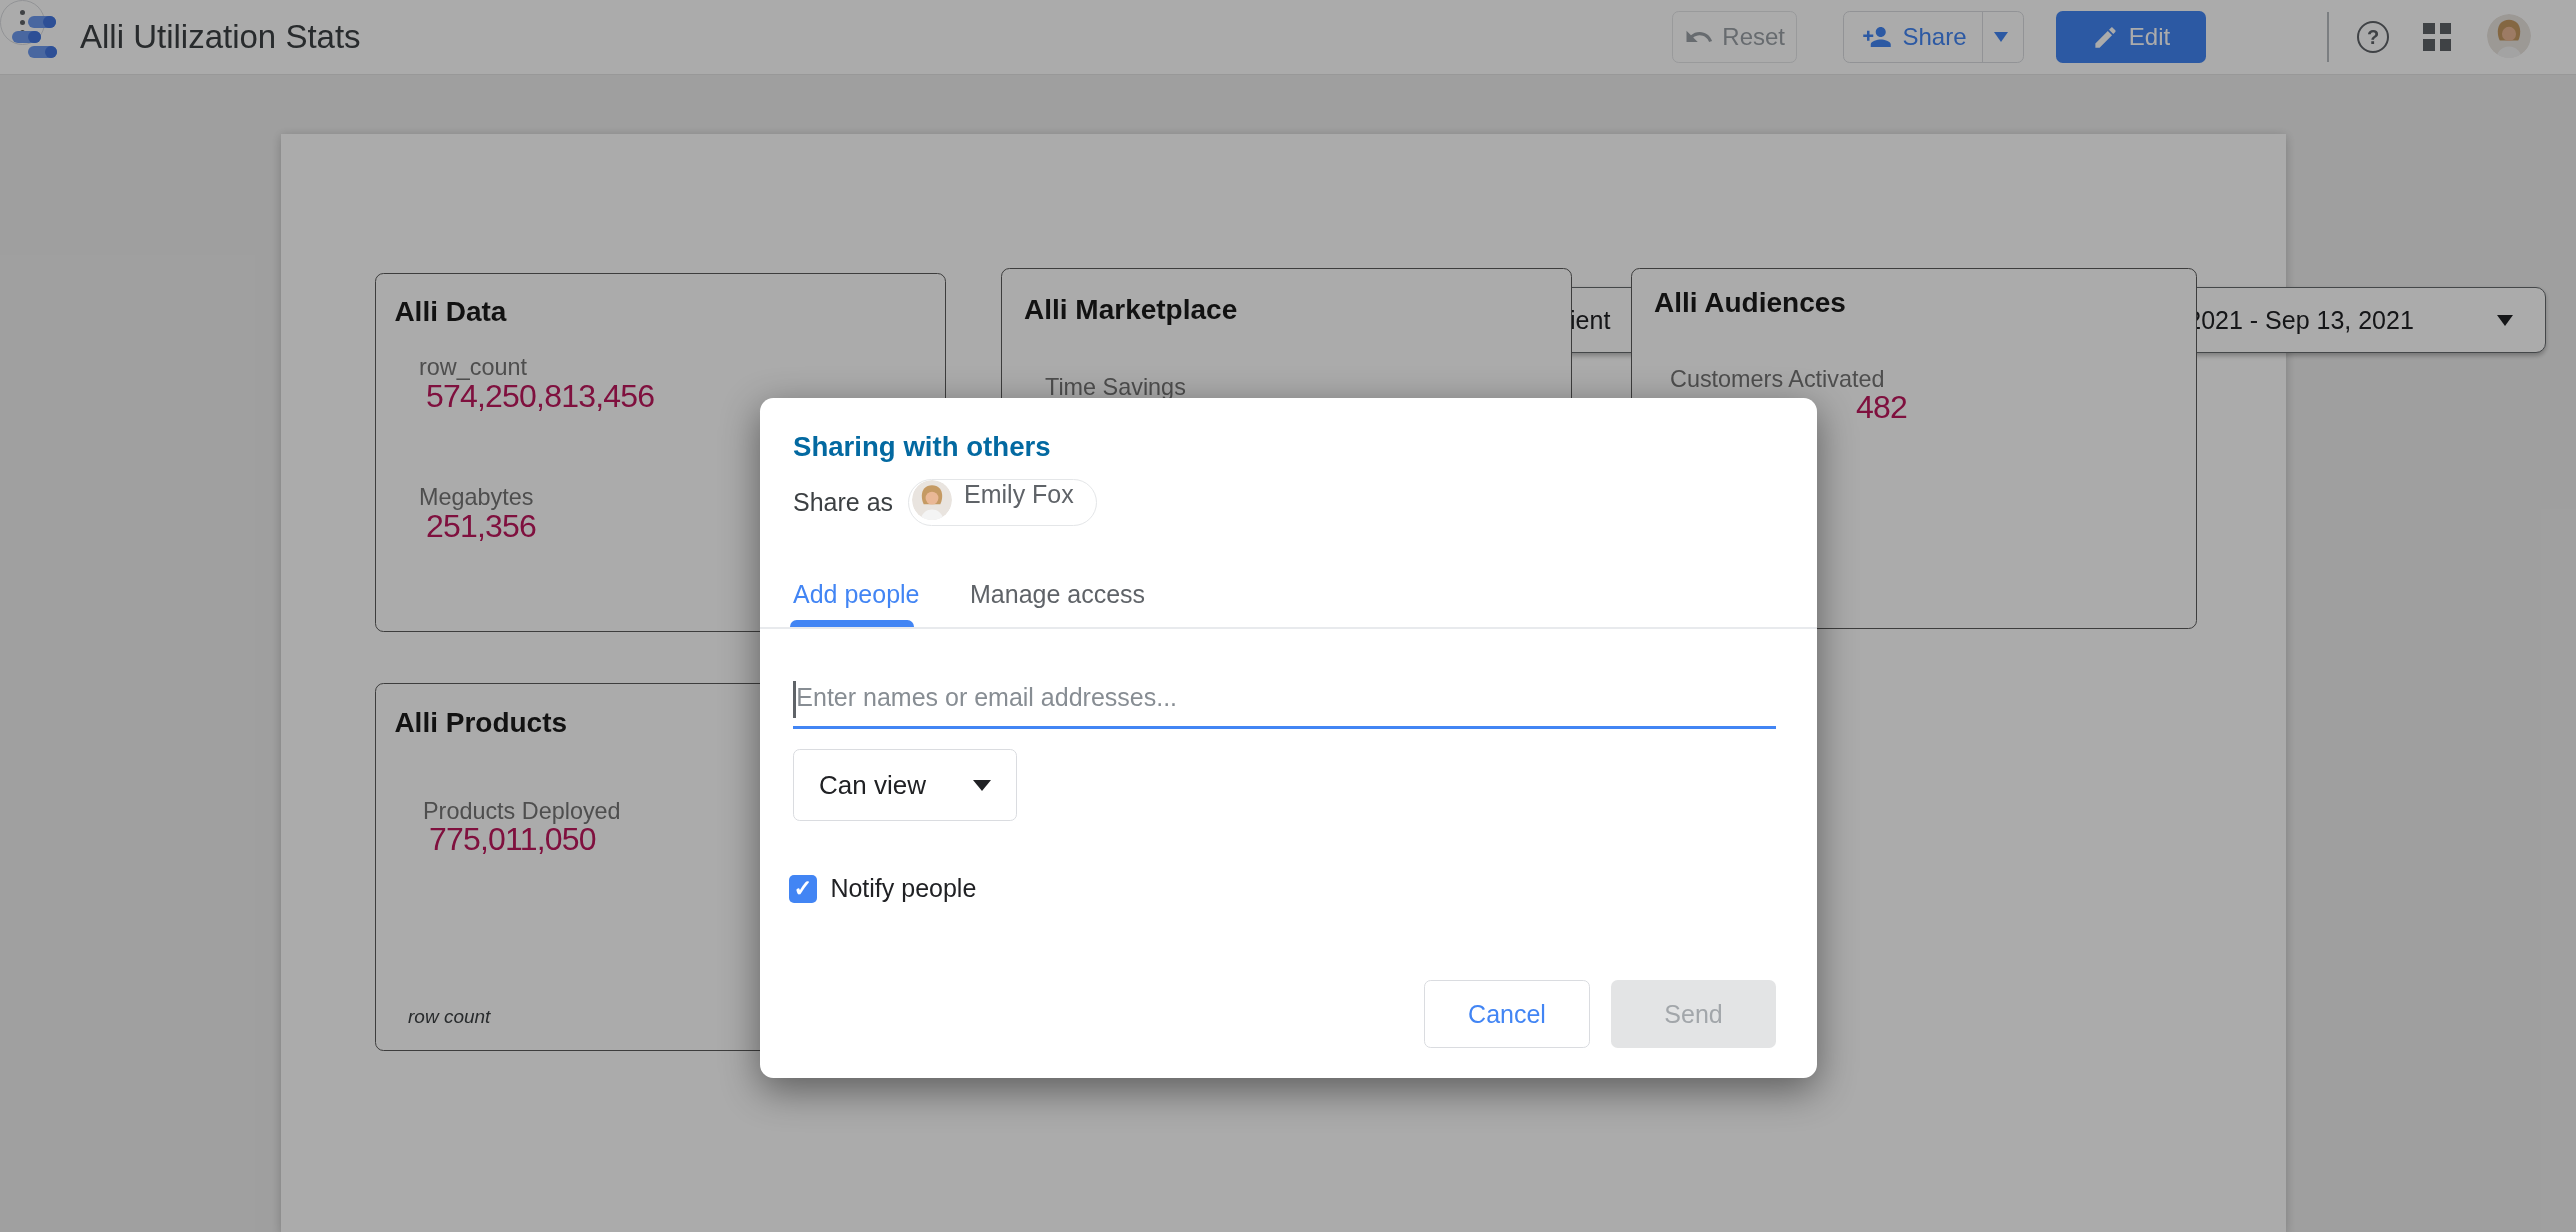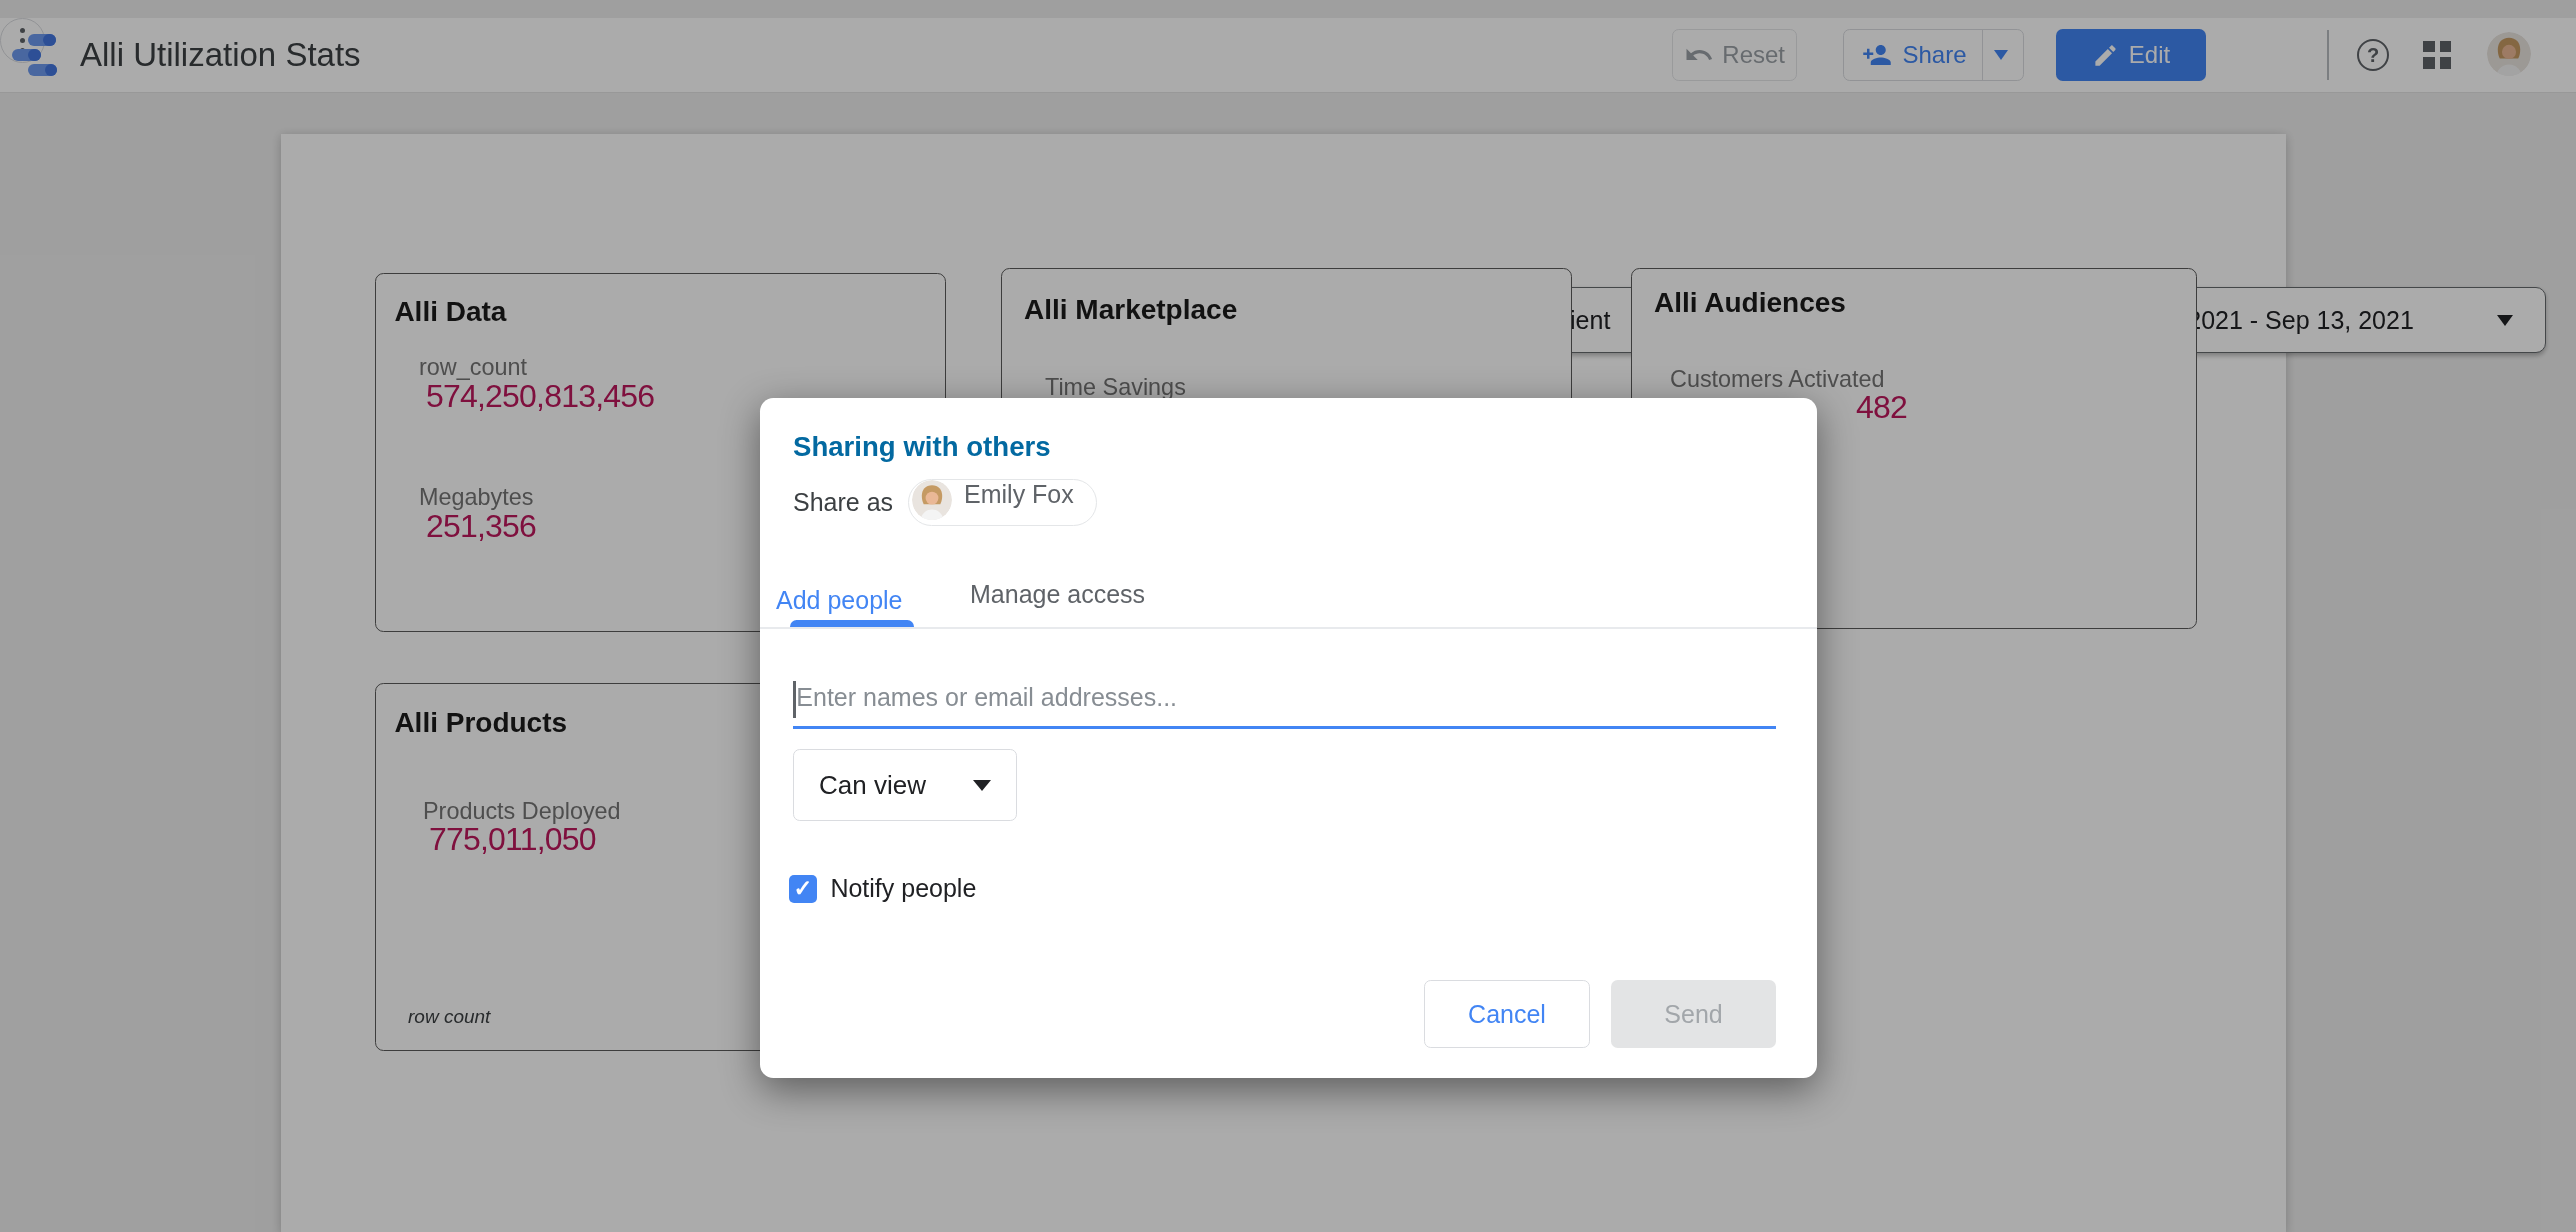--- a/index.html
+++ b/index.html
@@ -1,21 +1,21 @@
 <!DOCTYPE html>
 <html style="font-size:13.4px"><head>
 <meta charset="utf-8">
 <style>
   html,body{margin:0;padding:0;}
   body{width:2576px;height:1233px;position:relative;overflow:hidden;
        font-family:"Liberation Sans",sans-serif;background:#eeeeee;color:#202124;}
 
   
   #header{position:absolute;left:0;top:0;width:2576px;height:74px;background:#ffffff;
-          border-bottom:0.8px solid #e3e3e3;z-index:10;margin-top:18px;}
+          border-bottom:0.8px solid #e3e3e3;z-index:10;}
   #logo{position:absolute;left:11.7px;top:11.7px;width:58px;height:50px;}
   .pill{position:absolute;height:12.5px;border-radius:6.7px;background:#6d9aef;}
   .pill .end{position:absolute;right:0;top:0;width:12.5px;height:12.5px;border-radius:50%;background:#4377e0;}
   #page-title{position:absolute;left:80px;top:0;height:74px;line-height:74px;
               font-size:33px;color:#3c4043;}
   .hbtn{position:absolute;top:11px;height:52px;border-radius:6.7px;display:flex;align-items:center;
         justify-content:center;box-sizing:border-box;cursor:pointer;}
   #reset-btn{left:1672px;width:125px;border:0.8px solid #e4e6e8;color:#9aa0a6;font-size:24px;gap:8.4px;}
   #share-group{left:1843px;width:181px;border:0.8px solid #dadce0;color:#4285f4;font-size:24px;}
   #share-main{display:flex;align-items:center;gap:10px;padding:0 15px;height:100%;}
@@ -56,21 +56,21 @@
   #modal{position:absolute;left:760px;top:398px;width:1057px;height:680px;background:#ffffff;
          border-radius:13.4px;box-shadow:0 11.7px 38px rgba(0,0,0,.45);z-index:60;}
   #modal-title{position:absolute;left:33px;top:33px;font-size:27.6px;font-weight:bold;color:#0369a1;}
   #share-as-row{position:absolute;left:33px;top:80px;height:48px;display:flex;align-items:center;gap:15px;
                 font-size:25px;color:#3c4043;}
   #share-as-chip{height:47px;border:1.7px solid #e4e6e8;border-radius:25px;display:flex;align-items:flex-start;
                  gap:11.7px;padding:0 22px 0 3.3px;box-sizing:border-box;}
   #chip-avatar{width:40px;height:40px;border-radius:50%;overflow:hidden;}
   #chip-name{font-size:25px;color:#5f6368;}
   .tab{position:absolute;top:182px;font-size:25px;font-weight:500;cursor:pointer;}
-  #tab-add{left:16px;color:#4285f4;margin-top:6px;}
+  #tab-add{left:33px;color:#4285f4;}
   #tab-manage{left:210px;color:#5f6368;}
   #tab-indicator{position:absolute;left:30px;top:222px;width:124px;height:7.5px;background:#4285f4;
                  border-radius:6.7px 6.7px 0 0;}
   #tab-divider{position:absolute;left:0;top:229px;width:1057px;height:1.7px;background:#e8eaed;}
   #recipients-wrap{position:absolute;left:33px;top:276px;width:983px;height:55px;}
   #recipients-input{width:100%;height:100%;border:none;outline:none;border-bottom:3.3px solid #4285f4;
                     font-size:25px;color:#202124;font-family:"Liberation Sans",sans-serif;padding:0 0 5px 3.3px;
                     box-sizing:border-box;}
   #recipients-input::placeholder{color:#878d93;}
   #input-caret{position:absolute;left:0;top:6.7px;width:2.5px;height:37px;background:#5f6368;}

